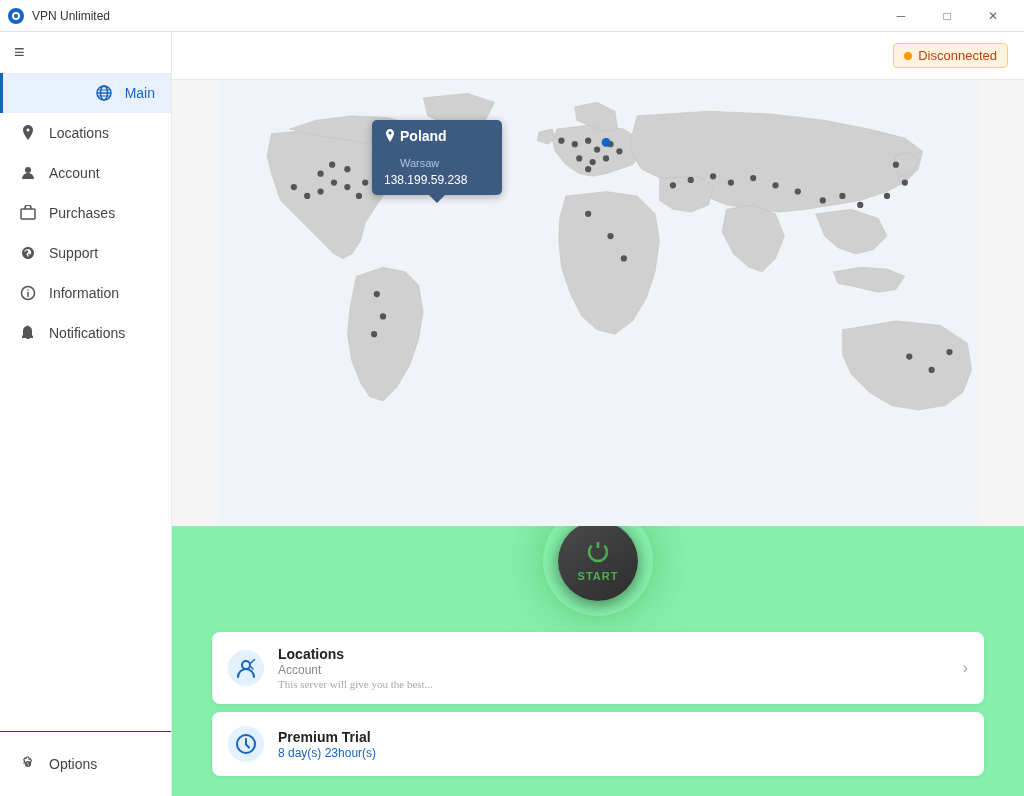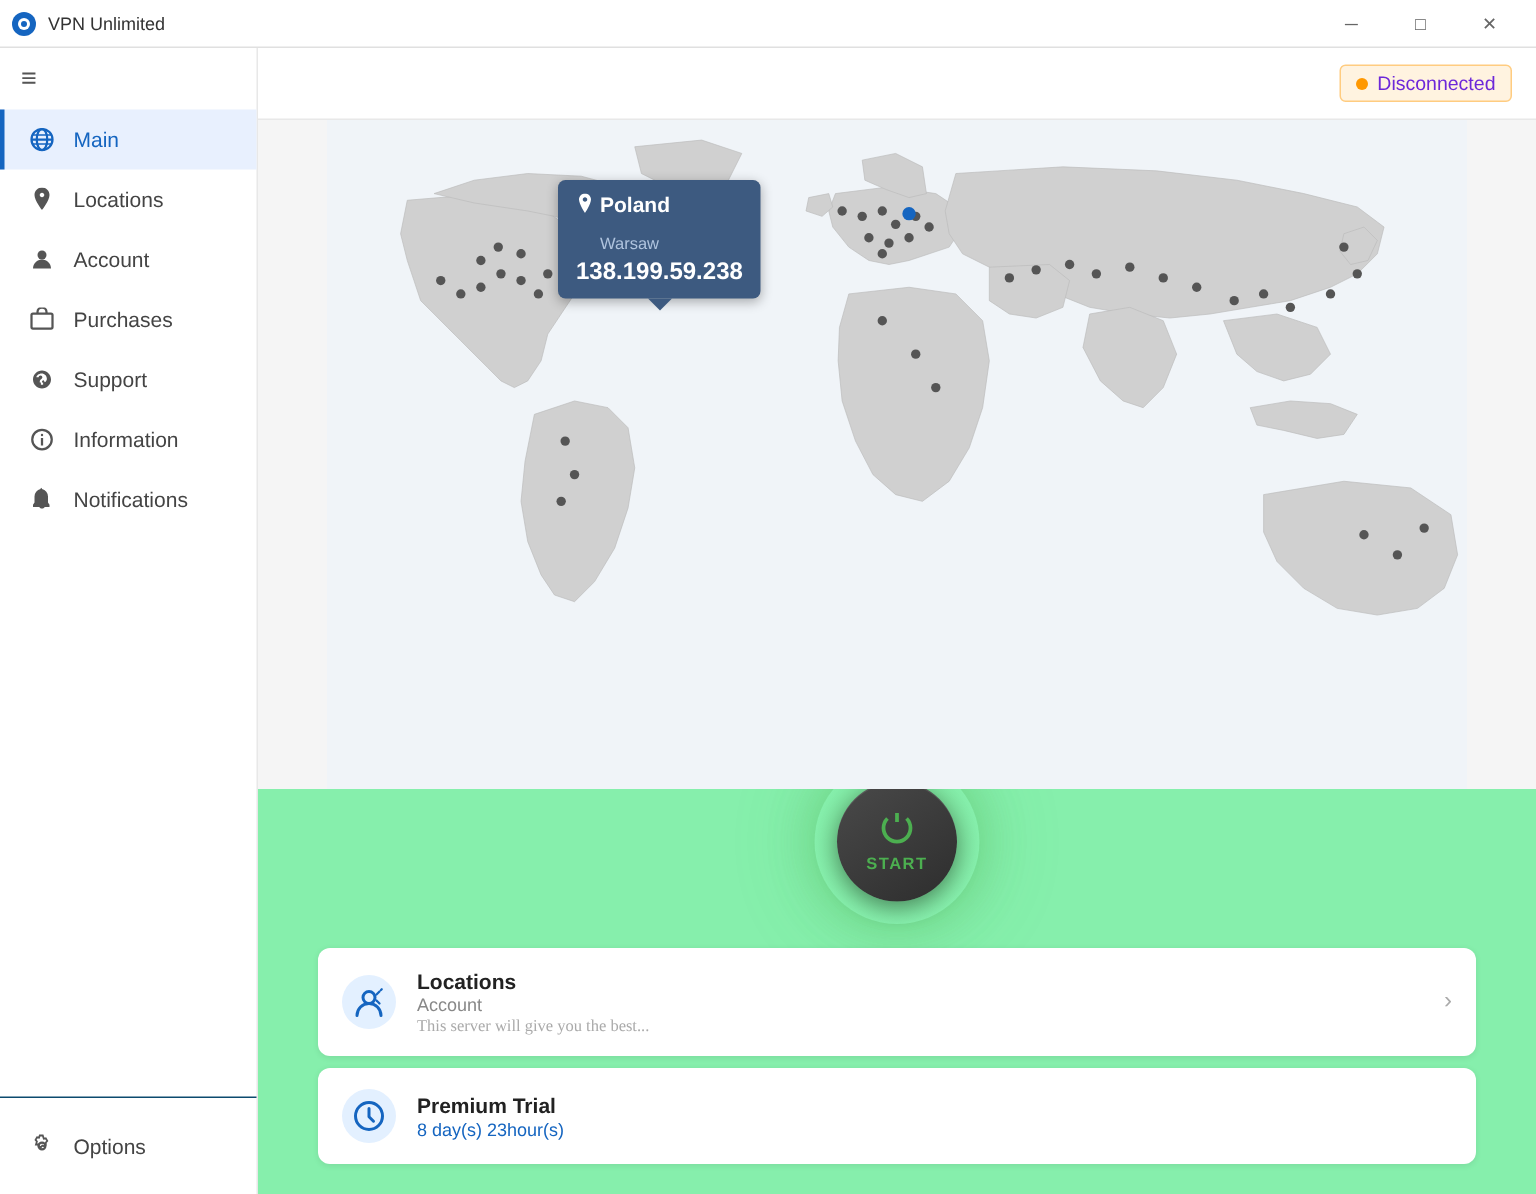--- a/index.html
+++ b/index.html
@@ -91,20 +91,21 @@
       padding: 11px 16px;
       cursor: pointer;
       color: #444;
       font-size: 14px;
       border-left: 3px solid transparent;
     }
     .nav-item.active {
       color: #1565c0;
       border-left: 3px solid #1565c0;
       background: #e8f0fe;
+      justify-content: flex-end;
     }
     .nav-icon {
       width: 18px;
       height: 18px;
       display: flex;
       align-items: center;
       justify-content: center;
       font-size: 16px;
       flex-shrink: 0;
     }
@@ -137,21 +138,21 @@
     .status-badge {
       display: flex;
       align-items: center;
       gap: 6px;
       background: #fff3e0;
       border: 1px solid #ffcc80;
       border-radius: 4px;
       padding: 4px 10px;
       font-size: 13px;
       font-weight: 500;
-      color: #6d28d9;
+      color: #c2410c;
     }
     .status-dot {
       width: 8px;
       height: 8px;
       border-radius: 50%;
       background: #ff9800;
     }
 
     
     .map-container {
@@ -189,23 +190,23 @@
       align-items: center;
       gap: 4px;
     }
     .location-tooltip-city {
       font-size: 11px;
       color: #b0c4de;
       margin-top: 13px;
       margin-left: 16px;
     }
     .location-tooltip-ip {
-      font-size: 16px;
+      font-size: 12px;
       margin-top: 4px;
-      font-weight: 700;
+      font-weight: 400;
     }
     .tooltip-arrow {
       position: absolute;
       bottom: -8px;
       left: 50%;
       transform: translateX(-50%);
       width: 0;
       height: 0;
       border-left: 8px solid transparent;
       border-right: 8px solid transparent;

